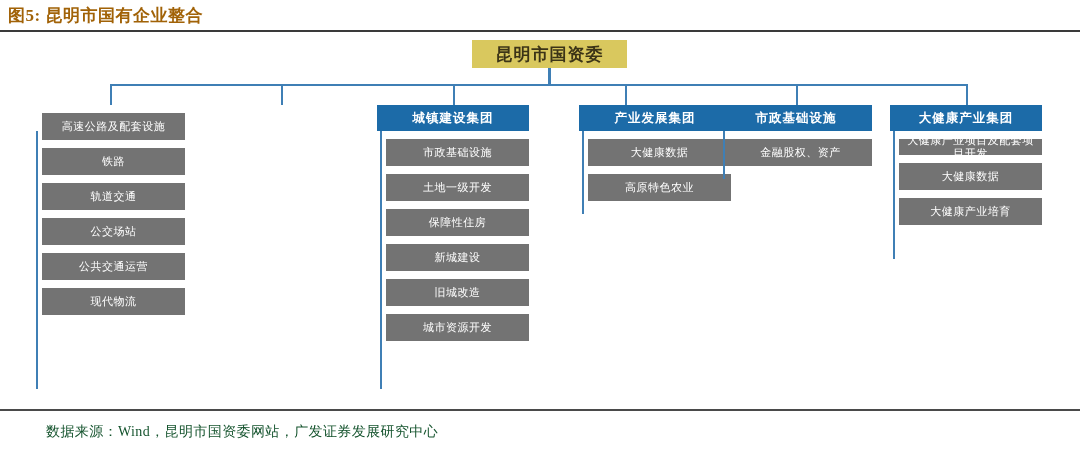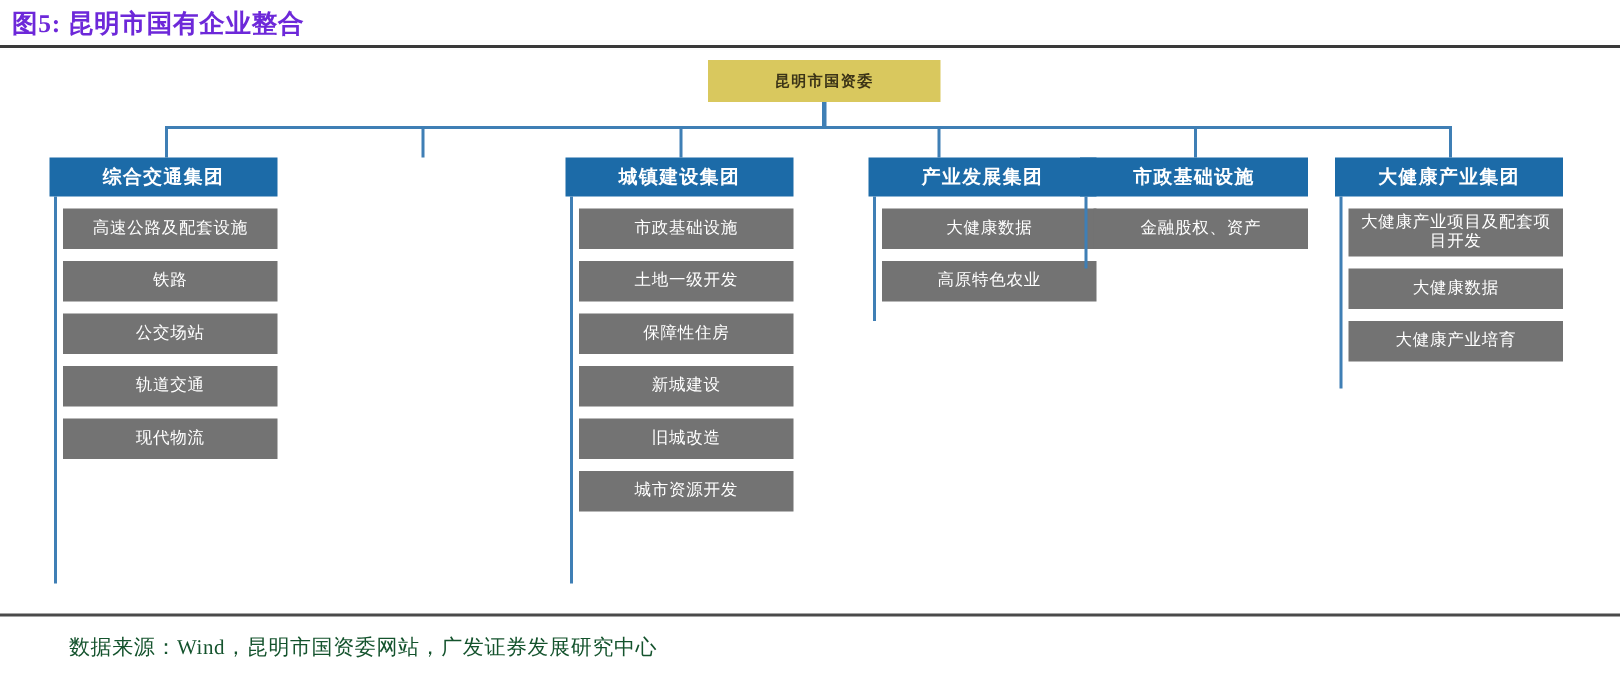--- a/index.html
+++ b/index.html
@@ -18,21 +18,21 @@
 
   
   .fig-title {
     position: absolute;
     left: 8px;
     top: 4px;
     font-size: 17px;
     font-weight: bold;
     letter-spacing: .5px;
     white-space: nowrap;
-    color: #6d28d9;
+    color: #a16207;
   }
   .rule-top {
     position: absolute;
     left: 0;
     top: 30px;
     width: 1080px;
     height: 2px;
     background: #3a3a3a;
   }
 
@@ -49,21 +49,21 @@
   .root-node {
     position: absolute;
     left: 472px;
     top: 8px;
     width: 155px;
     height: 28px;
     background: #d9c85e;
     display: flex;
     align-items: center;
     justify-content: center;
-    font-size: 10px;
+    font-size: 17px;
     font-weight: bold;
     color: #3c3417;
     letter-spacing: 1px;
   }
 
   
   .conn {
     position: absolute;
     background: #3f7fb5;
   }
@@ -125,21 +125,21 @@
     align-items: center;
     justify-content: center;
     text-align: center;
     box-sizing: border-box;
     margin-top: 8px;
     height: 27px;
     line-height: 13px;
     padding: 0 3px;
   }
   .item.tall {
-    height: 32px;
+    height: 16px;
   }
 
   
   .rule-bottom {
     position: absolute;
     left: 0;
     top: 409px;
     width: 1080px;
     height: 2px;
     background: #4a4a4a;
@@ -168,27 +168,27 @@
   <div class="conn conn-bus"></div>
 
   <div class="conn conn-drop" style="left:110px;"></div>
   <div class="conn conn-drop" style="left:281px;"></div>
   <div class="conn conn-drop" style="left:453px;"></div>
   <div class="conn conn-drop" style="left:625px;"></div>
   <div class="conn conn-drop" style="left:796px;"></div>
   <div class="conn conn-drop" style="left:966px;"></div>
 
   <div class="col" style="left:33px; width:152px;">
-    <div class="col-header">综合交通集团</div>
     <div class="col-spine" style="height:258px;"></div>
     <div class="col-items">
       <div class="item">高速公路及配套设施</div>
       <div class="item">铁路</div>
+      <div class="item">轨道交通</div>
       <div class="item">公交场站</div>
-      <div class="item">轨道交通</div>
+      <div class="item">公共交通运营</div>
       <div class="item">现代物流</div>
     </div>
   </div>
 
 
   <div class="col" style="left:377px; width:152px;">
     <div class="col-header">城镇建设集团</div>
     <div class="col-spine" style="height:258px;"></div>
     <div class="col-items">
       <div class="item">市政基础设施</div>

